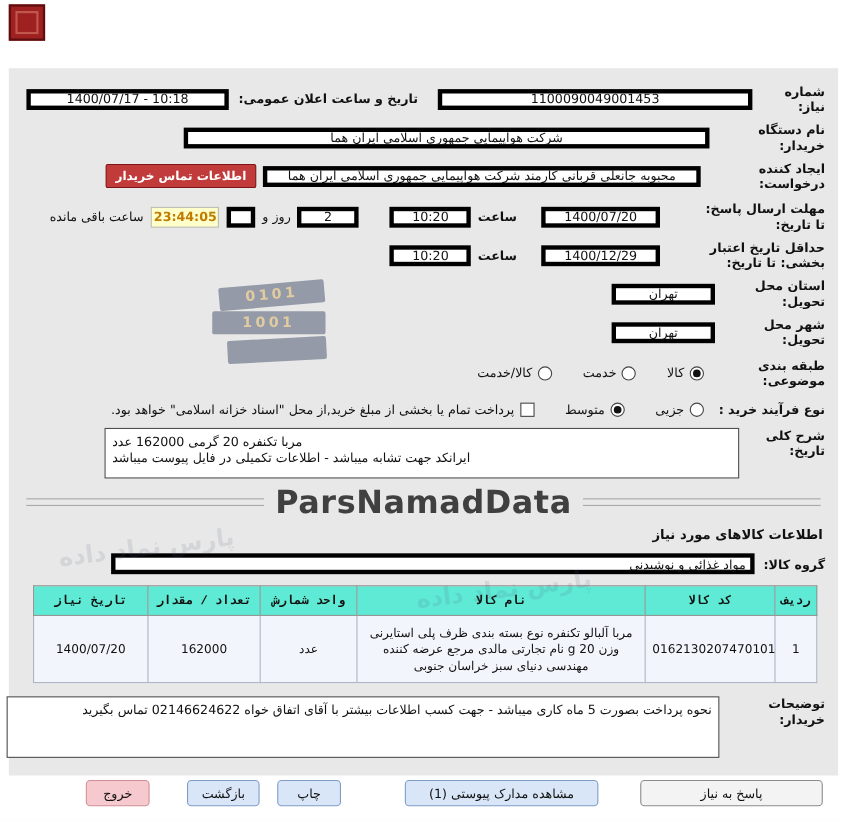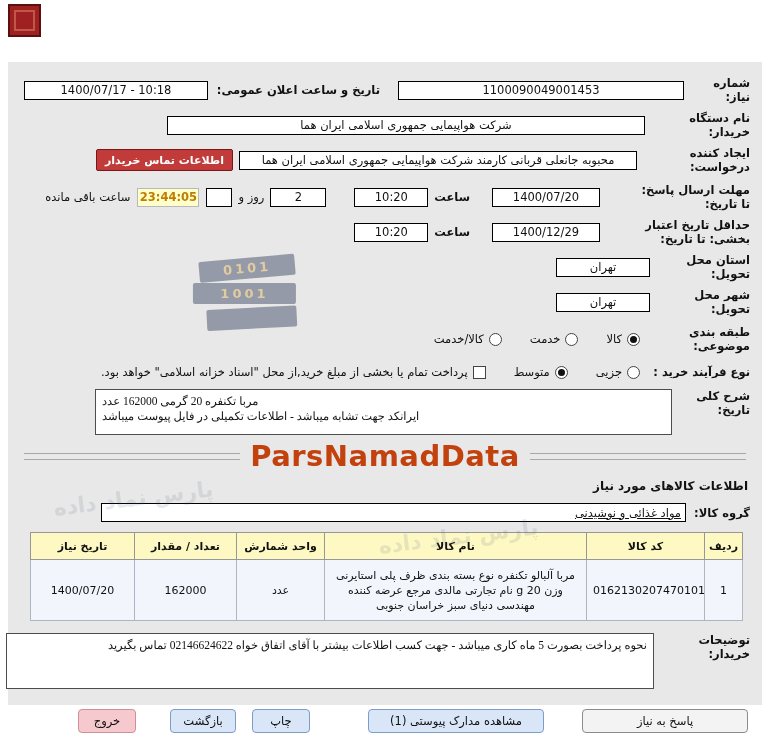--- a/index.html
+++ b/index.html
@@ -12,44 +12,44 @@
   .titlebar{position:absolute;top:30px;left:0;width:770px;height:26px;background:#3f3f3f;display:flex;align-items:center;box-sizing:border-box;padding:0 14px;z-index:4;}
   .titlebar .t{color:#fff;font-size:12.5px;font-weight:bold;}
 
   
   .panel{position:absolute;top:62px;left:8px;width:754px;height:643px;background:#e8e8e8;box-sizing:border-box;padding:14px 12px 10px 12px;}
 
   .row{display:flex;align-items:center;margin-bottom:7px;position:relative;z-index:2;}
   .row.top{align-items:flex-start;}
   .lbl{font-weight:bold;font-size:11.5px;flex:none;padding-left:5px;box-sizing:border-box;text-align:right;}
   .lbl2{display:flex;flex-direction:column;line-height:14px;}
-  .inp{flex:none;background:#fff;border:1px solid #000000;height:19px;box-sizing:border-box;font-size:11.5px;display:flex;align-items:center;justify-content:center;padding:0 4px;}
+  .inp{flex:none;background:#fff;border:4px solid #000000;height:19px;box-sizing:border-box;font-size:11.5px;display:flex;align-items:center;justify-content:center;padding:0 4px;}
   .inp.right{justify-content:flex-start;text-decoration:underline;}
   .ltr{direction:ltr;unicode-bidi:isolate;}
   .btn-contact{flex:none;background:#c13b3b;border:1px solid #7c1616;color:#fff;font-size:11px;font-weight:bold;height:20px;padding:0 8px;display:flex;align-items:center;border-radius:2px;margin-right:6px;cursor:pointer;}
   .countdown{background:#ffffcc;border:1px solid #b9b9b9;color:#bf7c00;font-weight:bold;}
 
   .radio{width:13px;height:13px;border:1px solid #444;border-radius:50%;background:#fff;position:relative;flex:none;box-sizing:border-box;}
   .radio.checked::after{content:"";position:absolute;inset:2px;background:#111;border-radius:50%;}
   .chk{width:13px;height:13px;border:1px solid #444;background:#fff;flex:none;box-sizing:border-box;}
   .optlbl{font-size:11.5px;margin-right:5px;}
   .gap{margin-right:28px;}
 
-  .bigbox{background:#fff;border:1px solid #4d4d4d;box-sizing:border-box;font-size:11.5px;line-height:15px;padding:4px 6px;flex:none;font-family:Liberation Serif, serif;}
+  .bigbox{background:#fff;border:1px solid #4d4d4d;box-sizing:border-box;font-size:11.5px;line-height:15px;padding:4px 6px;flex:none;}
   .desc-box{width:577px;height:46px;text-align:left;}
   .notes-box{width:648px;height:56px;text-align:right;}
 
   .wmrow{display:flex;align-items:center;margin:2px 4px 6px 4px;position:relative;z-index:1;}
   .wline{flex:1;height:5px;border-top:1px solid #a8a8a8;border-bottom:1px solid #a8a8a8;}
-  .wmtext{color:#c2410c;font-size:29px;font-weight:bold;margin:0 10px;letter-spacing:.5px;direction:ltr;}
+  .wmtext{color:#404040;font-size:29px;font-weight:bold;margin:0 10px;letter-spacing:.5px;direction:ltr;}
 
   .sect{font-weight:bold;font-size:12px;margin:2px 2px 10px 0;position:relative;z-index:2;}
 
   .goods-table{border-collapse:collapse;margin:0 7px 12px 7px;position:relative;z-index:2;table-layout:fixed;width:712px;}
-  .goods-table th{background:#fef9c3;border:1px solid #979797;font-size:11px;font-weight:bold;height:26px;padding:0 3px;}
+  .goods-table th{background:#5eead4;border:1px solid #979797;font-size:11px;font-weight:bold;height:26px;padding:0 3px;font-family:Liberation Mono, monospace;}
   .goods-table td{background:#f2f5fb;border:1px solid #aeb6c6;font-size:11px;text-align:center;padding:3px 6px;height:54px;vertical-align:middle;line-height:15px;}
 
   .btnrow{display:flex;align-items:center;margin-top:20px;padding-right:2px;position:relative;z-index:2;}
   .btn{height:24px;box-sizing:border-box;border-radius:4px;font-size:11.5px;display:flex;align-items:center;justify-content:center;cursor:pointer;flex:none;}
   .btn-gray{width:166px;background:#f3f3f3;border:1px solid #8b8b8b;}
   .btn-blue{background:#d9e6f8;border:1px solid #7e9cc7;}
   .btn-pink{background:#f6c9ce;border:1px solid #cf8f96;}
 
   
   .stamp{position:absolute;left:182px;top:196px;width:106px;opacity:.42;z-index:1;transform:rotate(-2deg);pointer-events:none;}

